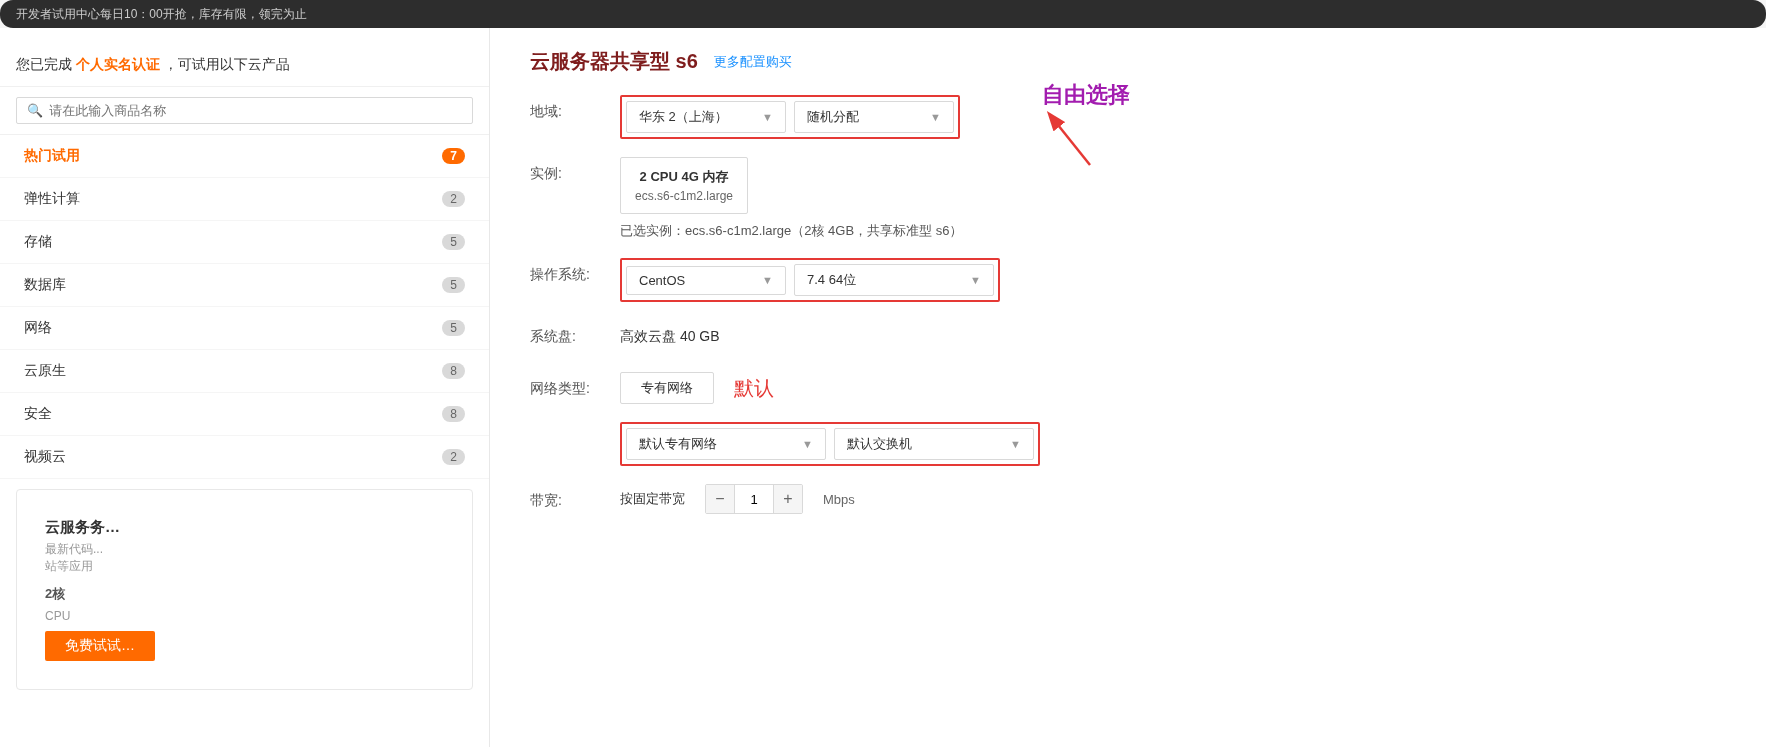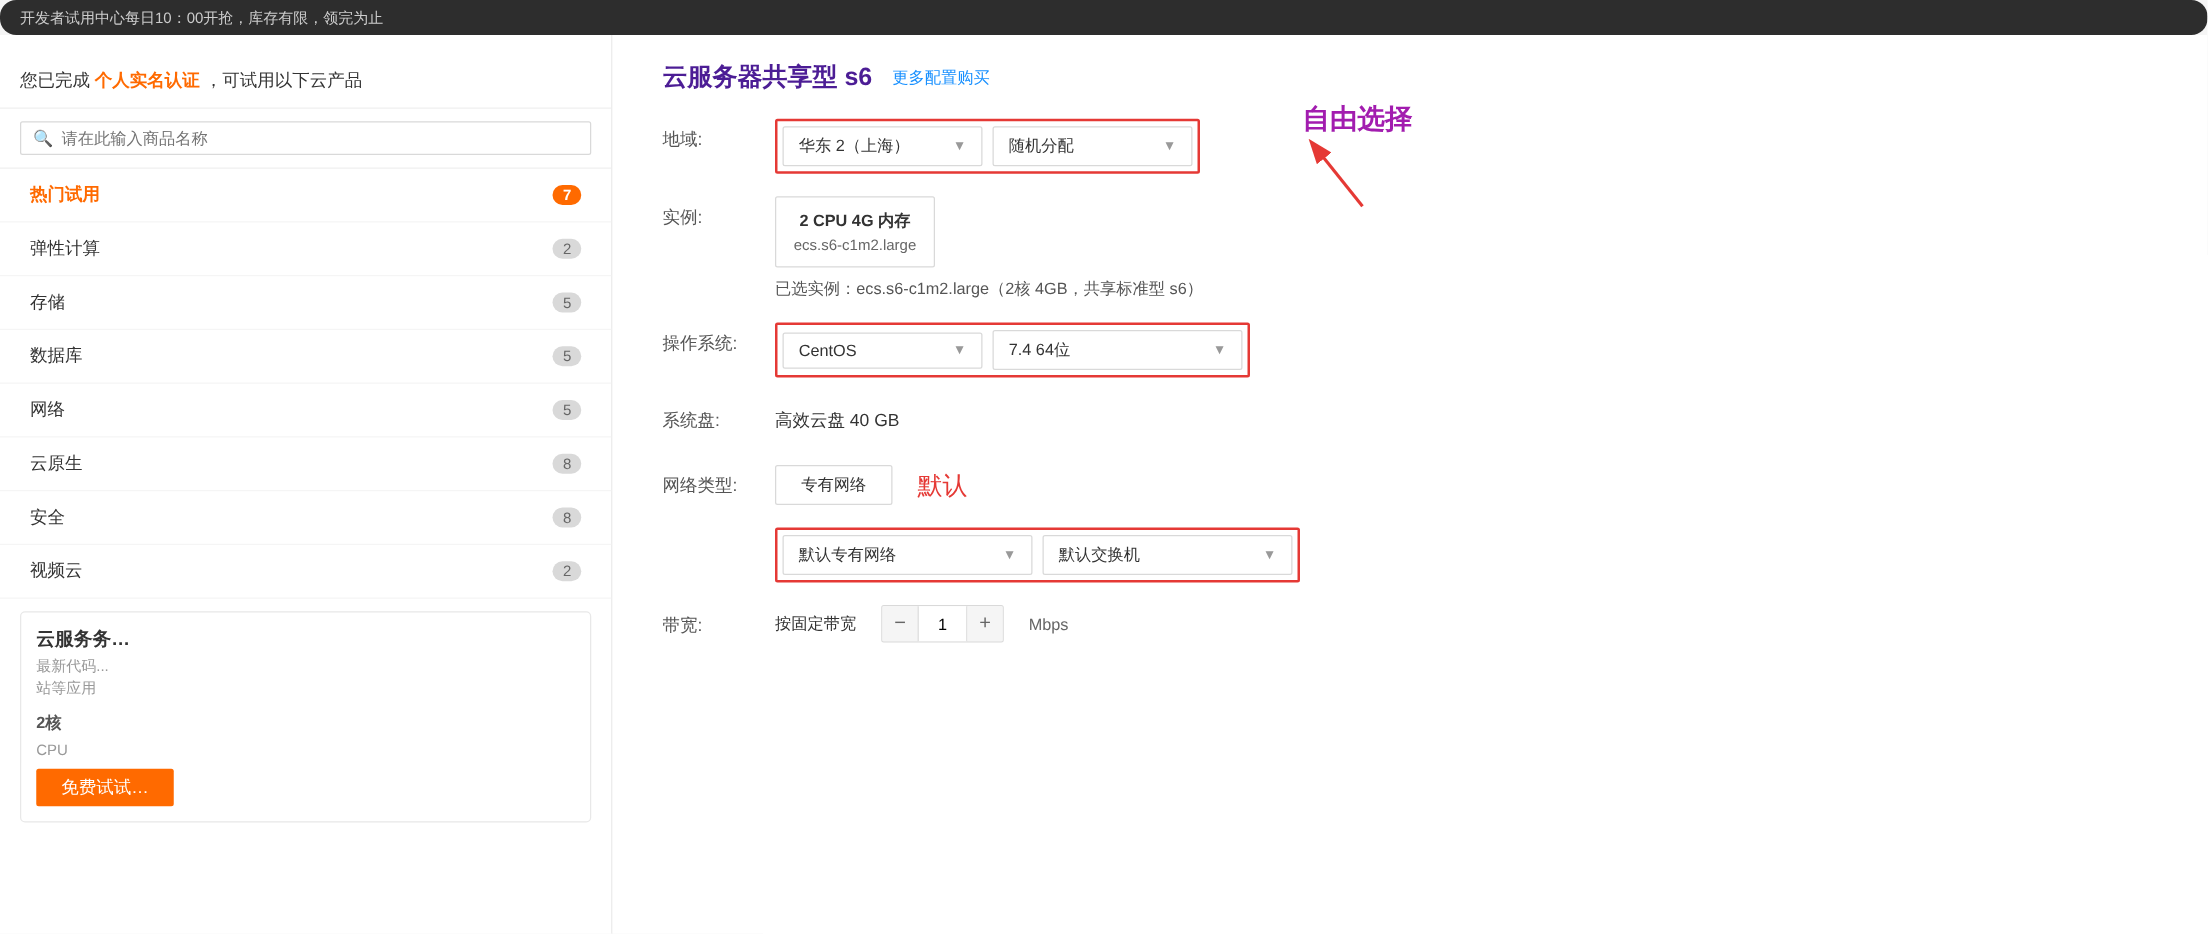--- a/index.html
+++ b/index.html
@@ -102,21 +102,21 @@
 
     .menu-item.active .badge { background: #ff6a00; }
     .menu-item:not(.active) .badge { background: #d9d9d9; color: #666; }
 
     
     .card-preview {
       margin: 10px 16px;
       background: #fff;
       border: 1px solid #e8e8e8;
       border-radius: 4px;
-      padding: 12px;
+      padding: 28px;
     }
 
     .card-title {
       font-size: 15px;
       font-weight: bold;
       color: #333;
       margin-bottom: 4px;
     }
 
     .card-desc {
@@ -161,21 +161,21 @@
 
     .page-title-row {
       display: flex;
       align-items: center;
       margin-bottom: 20px;
     }
 
     .page-title {
       font-size: 20px;
       font-weight: bold;
-      color: #4c1d95;
+      color: #7f1d1d;
       margin-right: 16px;
     }
 
     .more-link {
       color: #1890ff;
       font-size: 13px;
       cursor: pointer;
       text-decoration: none;
     }
 

